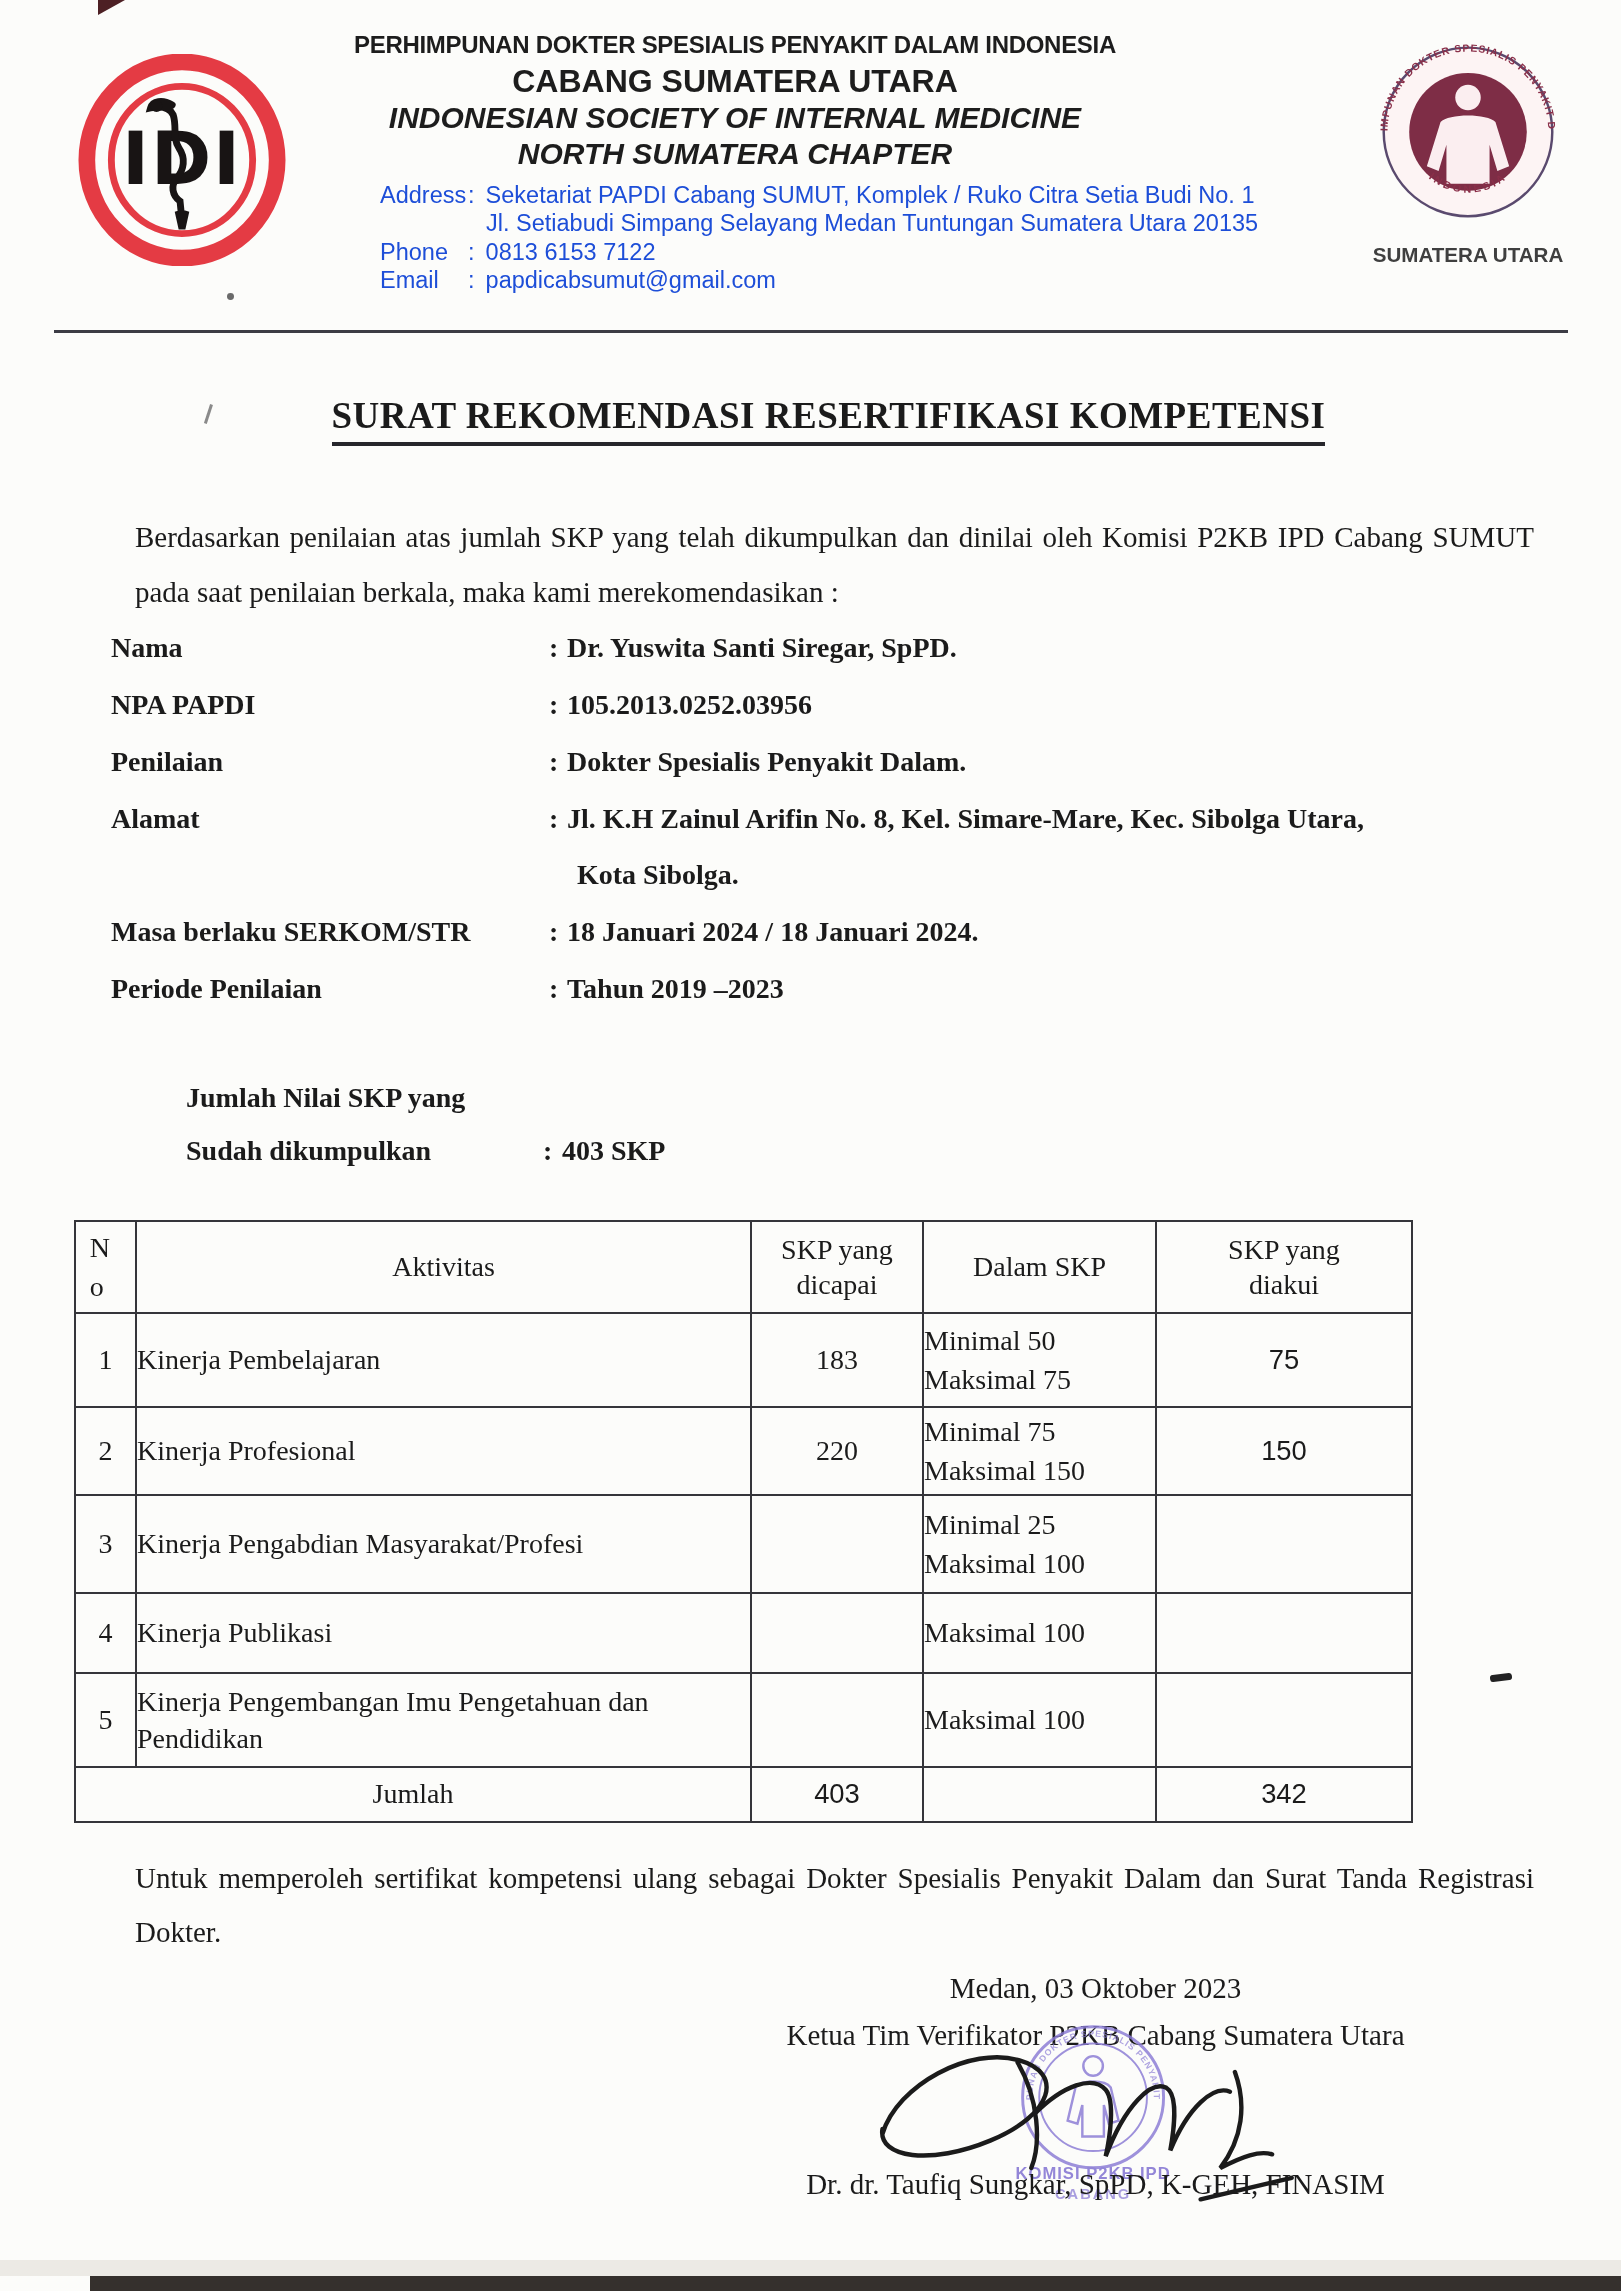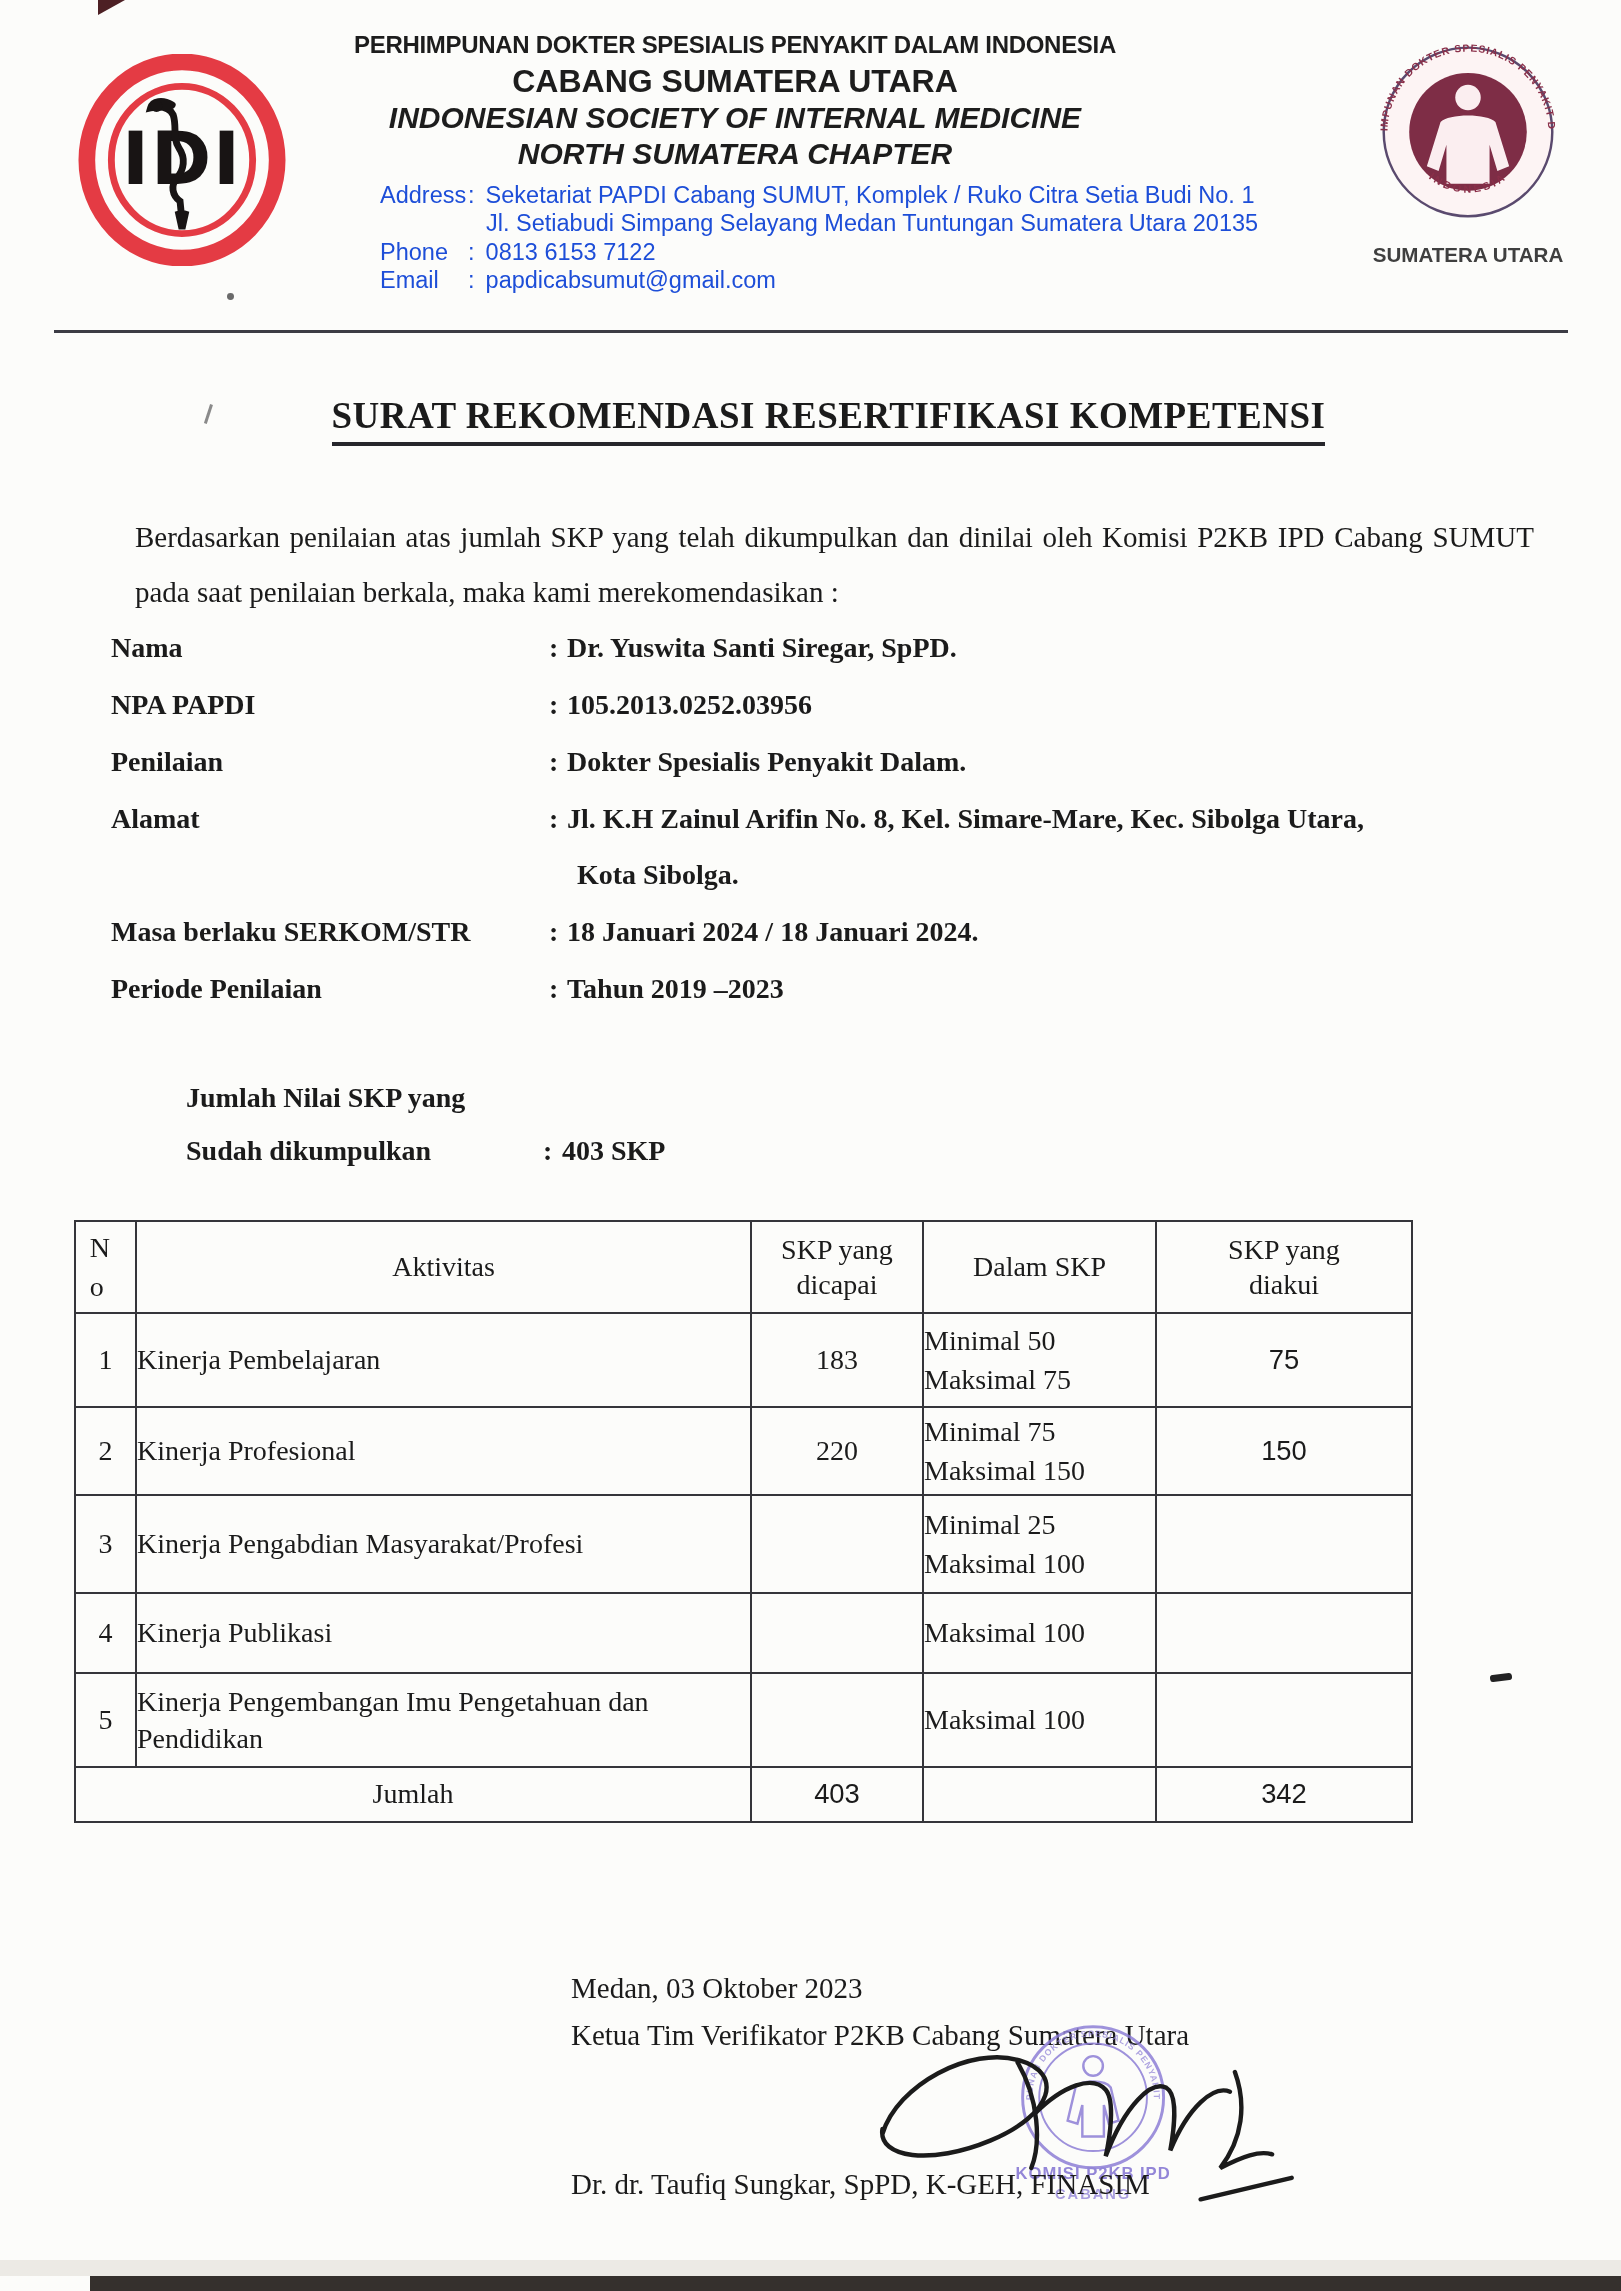--- a/index.html
+++ b/index.html
@@ -50,21 +50,21 @@
   .hdr-no{display:block;width:21.6px;margin:5.9px auto 5.9px 13.7px;word-break:break-all;
           line-height:39px;text-align:left;}
   td.c-no{text-align:center;}
   td.c-akt{padding-left:21.6px;line-height:37px;}
   td.c-dic{text-align:center;}
   td.c-tgt{padding-left:19.6px;line-height:39px;}
   td.c-dia{text-align:center;font-family:"Liberation Sans", sans-serif;font-weight:bold;font-size:27.4px;}
   td.c-dic-b{text-align:center;font-family:"Liberation Sans", sans-serif;font-weight:bold;font-size:27.4px;}
   td.c-jml{text-align:center;font-weight:bold;}
   
-  .sigline{left:571px;width:1049px;text-align:left;font-size:29px;white-space:nowrap;}
+  .sigline{left:571px;width:1049px;text-align:center;font-size:29px;white-space:nowrap;}
   .stamp-svg{left:1005px;top:2011px;opacity:0.92;}
   .ink-svg{left:851px;top:2031px;}
   
   .corner-mark{left:98px;top:0;width:0;height:0;border-top:15.7px solid #4d2024;
                border-right:27.4px solid transparent;}
   .dot-mark{left:227px;top:293px;width:6.9px;height:6.9px;border-radius:50%;background:#6a6a6a;}
   .slash-mark{left:207px;top:404px;width:2.9px;height:19.6px;background:#8a8a8a;transform:rotate(18deg);}
   .dash-mark{left:1490px;top:1674px;width:21.6px;height:6.9px;border-radius:2.9px;background:#222;
              transform:rotate(-7deg);}
   .bottom-bar{left:90px;top:2276px;width:1531px;height:15.7px;background:#35302d;}
@@ -245,20 +245,21 @@
     </tr>
     <tr style="height:55px">
       <td class="c-jml" colspan="2">Jumlah</td>
       <td class="c-dic-b">403</td>
       <td></td>
       <td class="c-dia">342</td>
     </tr>
   </tbody>
     </table>
 
+  <div class="abs para closing">Untuk memperoleh sertifikat kompetensi ulang sebagai Dokter Spesialis Penyakit Dalam dan Surat Tanda Registrasi Dokter.</div>
 
   <div class="abs sigline" style="top:1972px;">Medan, 03 Oktober 2023</div>
   <div class="abs sigline" style="top:2019px;">Ketua Tim Verifikator P2KB Cabang Sumatera Utara</div>
 
   <svg class="abs stamp-svg" width="186" height="196" viewBox="0 0 190 200">
     <defs>
         <path id="stampArc" d="M 28 88 A 62 62 0 0 1 152 88"></path>
       </defs>
     <g stroke="#8b7cd5" fill="none" opacity="0.9">
       <circle cx="90" cy="88" r="72" stroke-width="3"></circle>

